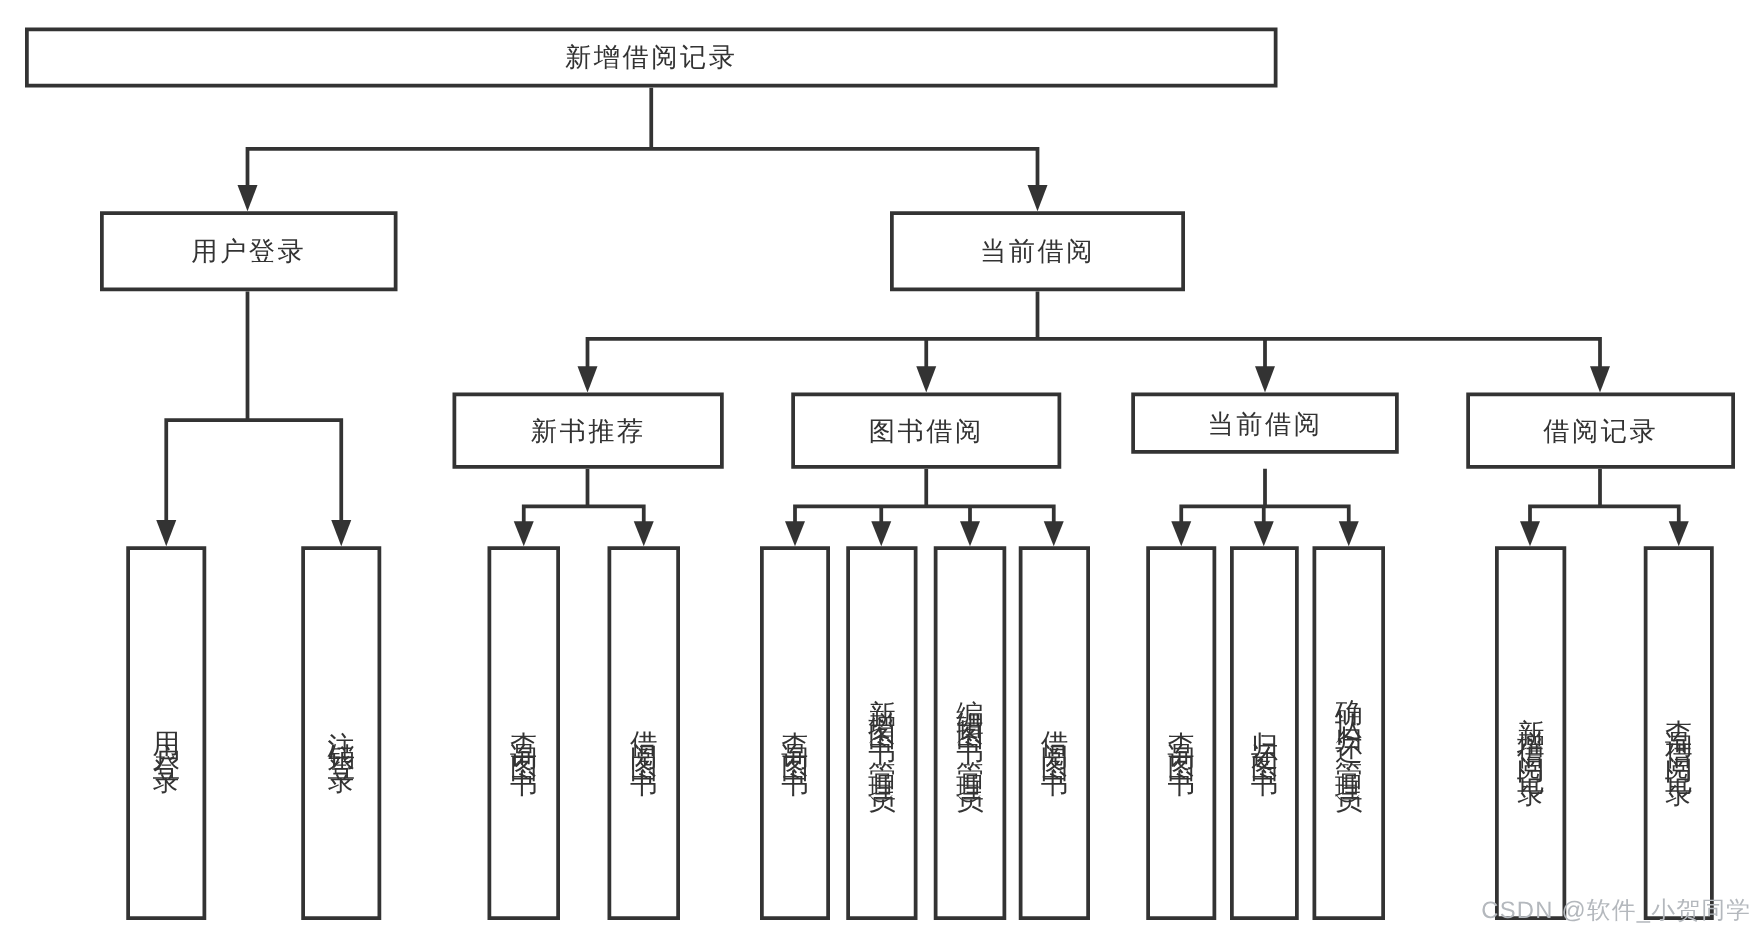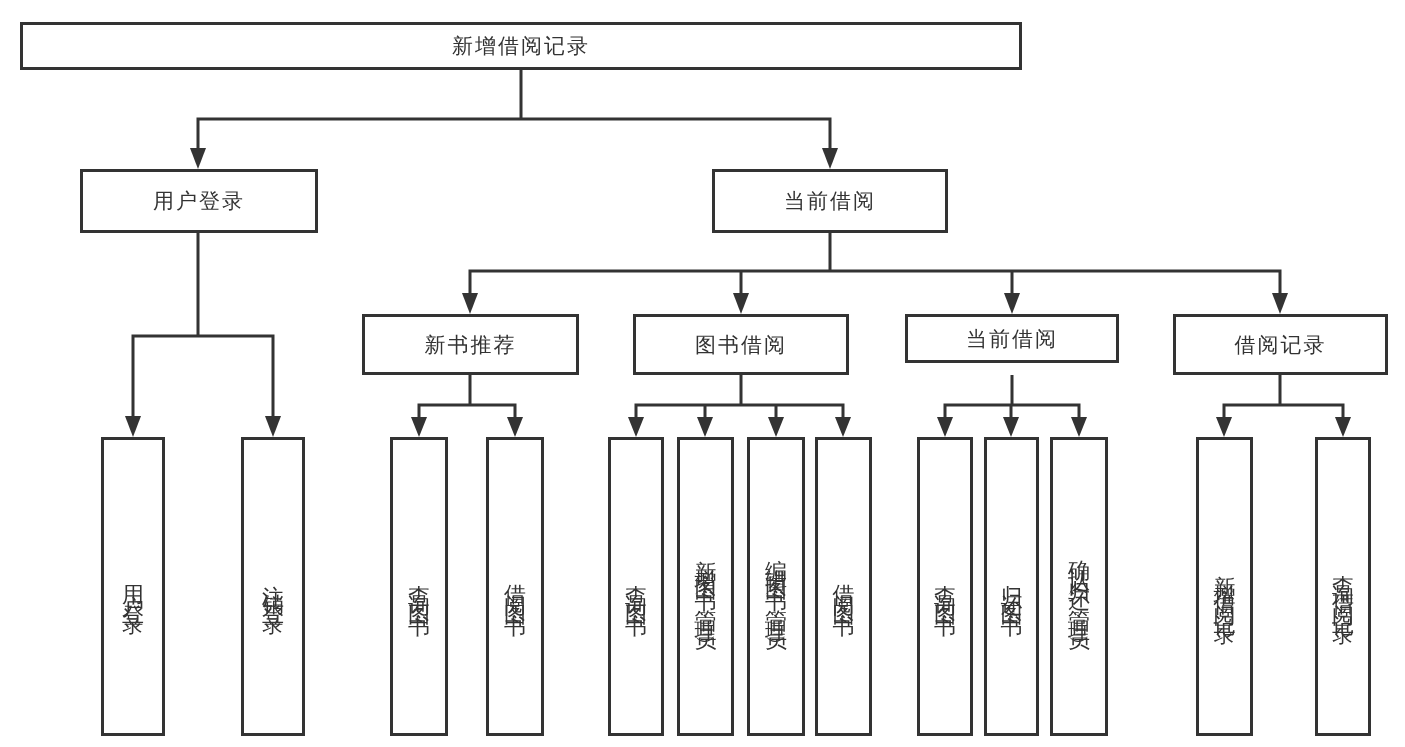--- a/index.html
+++ b/index.html
@@ -178,14 +178,15 @@
     <span>确认归还（管理员）</span>
   </div>
 
   <div class="box vbox" style="left:1196px;top:437px;width:57px;height:299px;">
     <span>新增借阅记录</span>
   </div>
   <div class="box vbox" style="left:1315px;top:437px;width:56px;height:299px;">
     <span>查询借阅记录</span>
   </div>
 
+  <div id="watermark">CSDN @软件_小贺同学</div>
 
 </div>
 
 </body></html>

